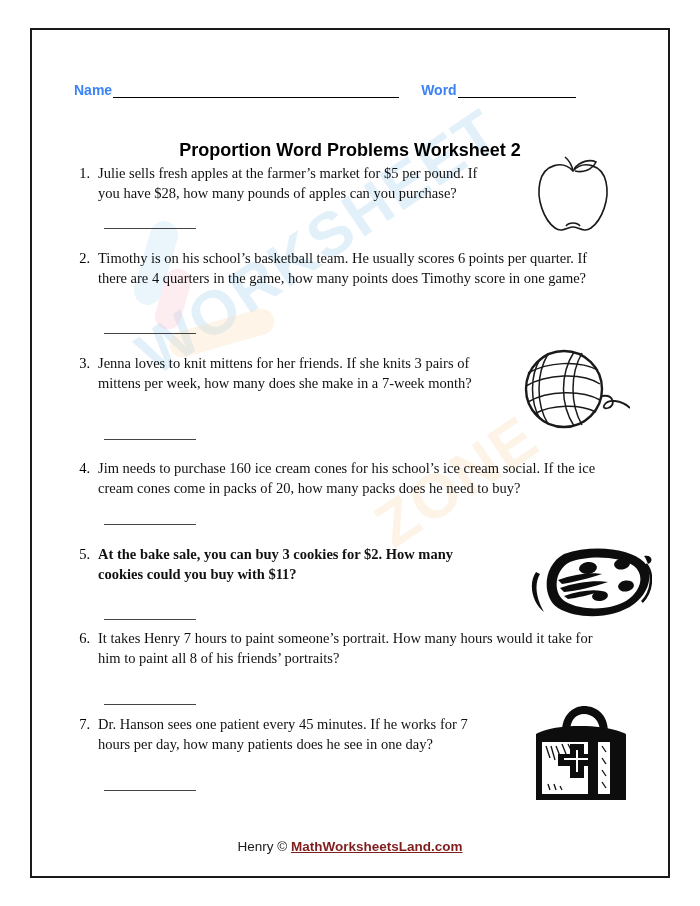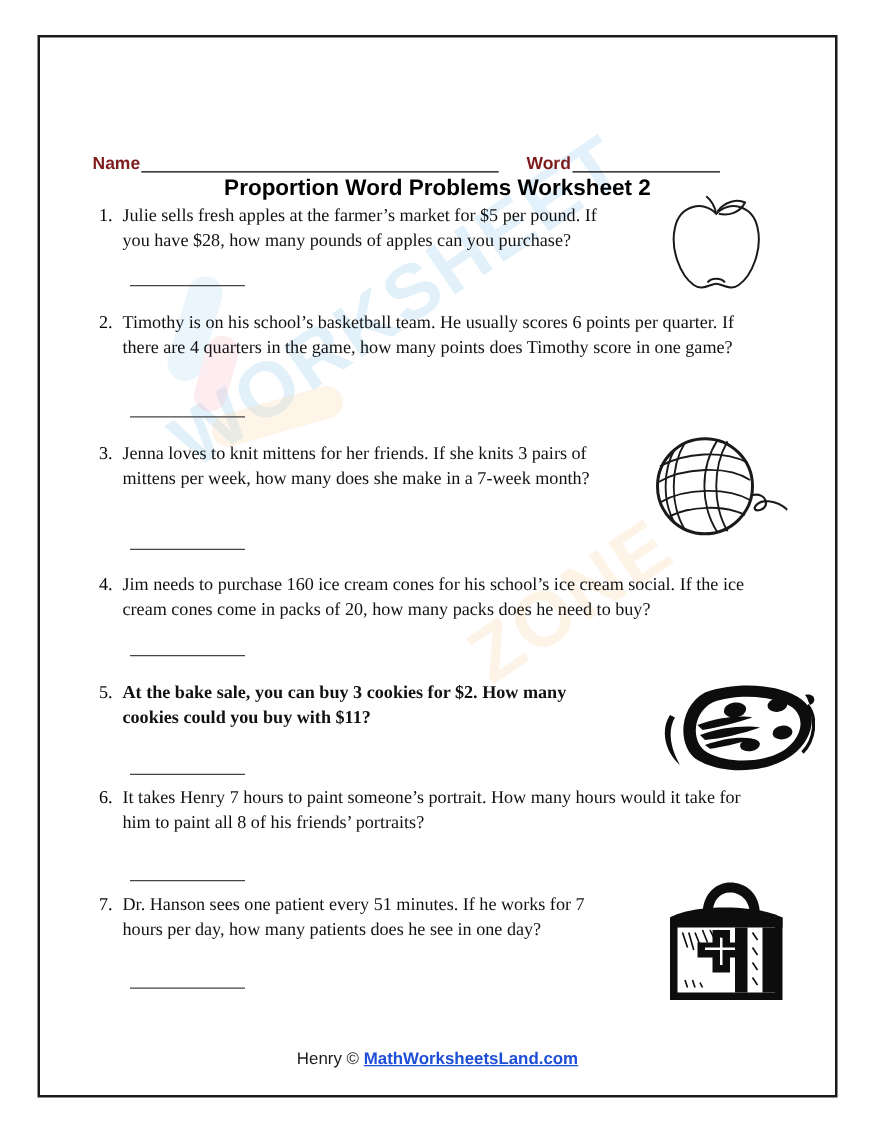--- a/index.html
+++ b/index.html
@@ -55,23 +55,22 @@
   .header-row {
     position: absolute;
     left: 42px;
     top: 52px;
     width: 556px;
     display: flex;
     align-items: flex-end;
     font-family: "Liberation Sans", sans-serif;
     font-weight: bold;
     font-size: 14px;
-    color: #7f1d1d;
+    color: #3b82f6;
     z-index: 3;
-    margin-top: 40px;
   }
   .field-label { white-space: nowrap; }
   .field-rule {
     flex: 0 0 auto;
     border-bottom: 1.5px solid #000;
     height: 12px;
     margin-left: 1px;
   }
   .name-rule { width: 286px; }
   .date-rule { width: 118px; }
@@ -134,21 +133,21 @@
     bottom: 22px;
     left: 0;
     width: 100%;
     text-align: center;
     font-family: "Liberation Sans", sans-serif;
     font-size: 13.5px;
     color: #1a1a1a;
     z-index: 3;
   }
   .footer .link {
-    color: #1d4ed8;
+    color: #7f1d1d;
     text-decoration: underline;
     font-weight: bold;
     text-align: center;
   }
   .copy { letter-spacing: 0; }
 </style>
 </head>
 <body>
 
 <div class="page">
@@ -222,21 +221,21 @@
       <div class="q-row">
         <div class="q-num">6.</div>
         <div class="q-text" style="width:518px;">It takes Henry 7 hours to paint someone’s portrait. How many hours would it take for him to paint all 8 of his friends’ portraits?</div>
       </div>
     </div>
     <div class="answer-rule" style="top:674px;"></div>
 
     <div class="problem" style="top:684px;">
       <div class="q-row">
         <div class="q-num">7.</div>
-        <div class="q-text" style="width:400px;">Dr. Hanson sees one patient every 51 minutes. If he works for 7 hours per day, how many patients does he see in one day?</div>
+        <div class="q-text" style="width:400px;">Dr. Hanson sees one patient every 45 minutes. If he works for 7 hours per day, how many patients does he see in one day?</div>
       </div>
     </div>
     <div class="answer-rule" style="top:760px;"></div>
 
   </div>
 
   <svg class="art" style="left:498px; top:122px;" width="86" height="84" viewBox="0 0 86 84">
     <g fill="none" stroke="#1a1a1a" stroke-width="1.6">
       <path d="M43 19 C33 8, 14 12, 10 30 C6 47, 14 68, 25 76 C32 81, 38 75, 43 75 C48 75, 54 81, 61 76 C72 68, 80 47, 76 30 C72 12, 53 8, 43 19 Z"></path>
       <path d="M43 19 C42 14, 40 9, 35 5"></path>

